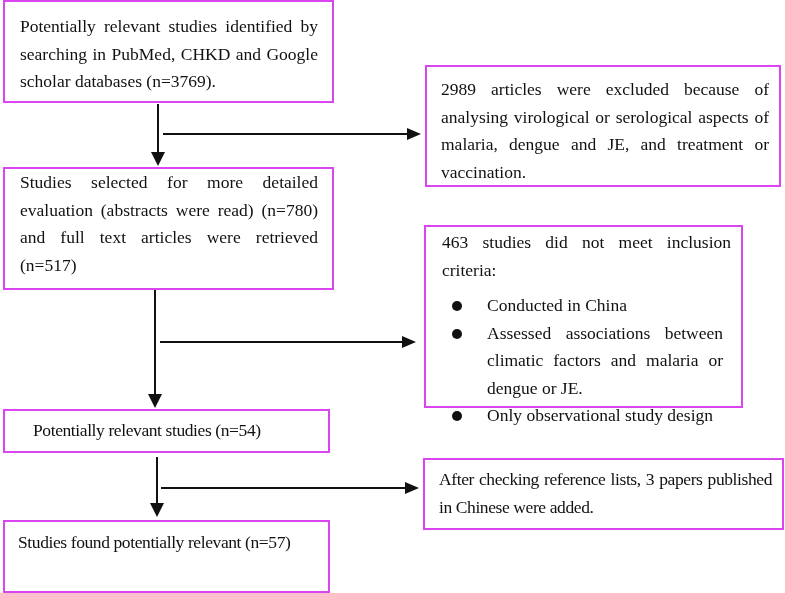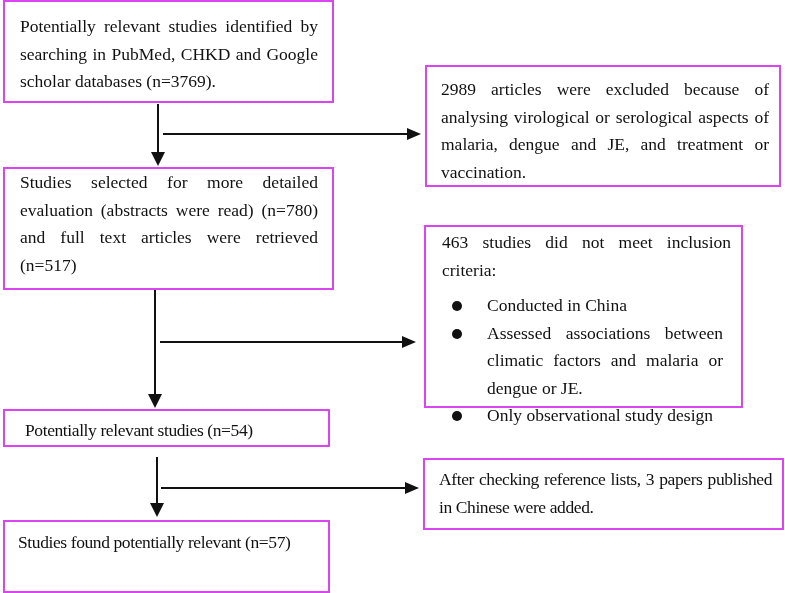--- a/index.html
+++ b/index.html
@@ -51,21 +51,21 @@
         <span class="dot"></span>
         <div class="txt">Assessed associations between climatic factors and malaria or dengue or JE.</div>
       </li>
     <li>
         <span class="dot"></span>
         <div class="txt">Only observational study design</div>
       </li>
   </ul>
 </div>
 
-<div class="box" style="left:3px; top:409px; width:327px; height:38px; padding:6px 10px 0 20px;">
+<div class="box" style="left:3px; top:409px; width:327px; height:44px; padding:6px 10px 0 28px;">
   <div class="txt-cond">Potentially relevant studies (n=54)</div>
 </div>
 
 <div class="line" style="left:156px; top:457px; width:2px; height:48px;"></div>
 <div class="ah-down" style="left:150px; top:503px;"></div>
 <div class="line" style="left:161px; top:487px; width:246px; height:2px;"></div>
 <div class="ah-right" style="left:405px; top:482px;"></div>
 
 <div class="box" style="left:423px; top:458px; width:361px; height:72px; padding:6px 10px 4px 14px;">
   <div class="txt-cond">After checking reference lists, 3 papers published in Chinese were added.</div>

